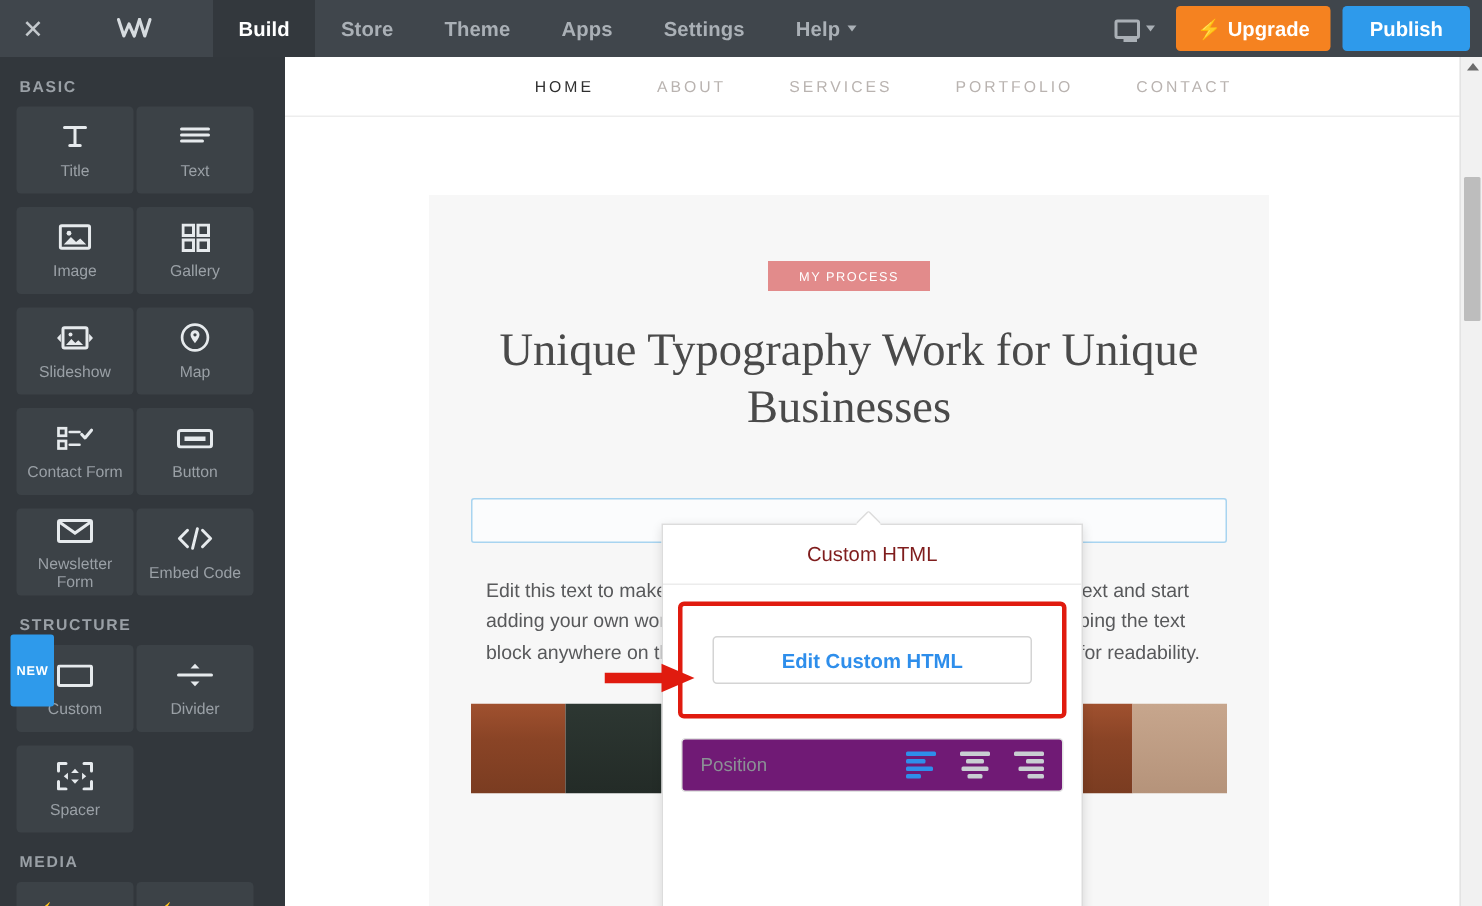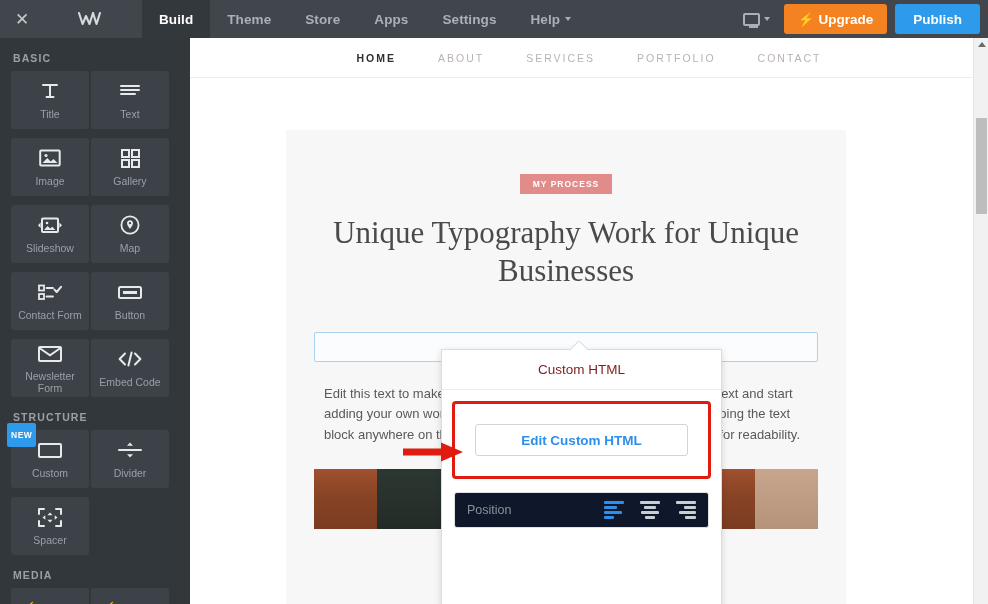--- a/index.html
+++ b/index.html
@@ -89,51 +89,51 @@
   }
   .tile .t-icon { height: 24px; display: flex; align-items: center; justify-content: center; color: #e6eaed; }
   .tile .t-label {
     color: #9aa0a6; font-size: 10.5px; margin-top: 5px; text-align: center; line-height: 1.15;
     max-width: 74px;
   }
   .tile .t-label.two { line-height: 1.1; }
   .badge-new {
     position: absolute; top: -7px; left: -4px;
     background: #2e9aeb; color: #fff; font-size: 8.5px; font-weight: bold;
-    letter-spacing: .5px; padding: 7px 4px; border-radius: 2px;
+    letter-spacing: .5px; padding: 19px 4px; border-radius: 2px;
   }
   .tile .lightning {
     position: absolute; left: 9px; top: 13px; color: #f5a623; font-size: 14px;
   }
 
   
   .canvas {
     position: absolute; top: 38px; left: 190px;
     width: 798px; height: 566px;
     background: #ffffff;
     overflow: hidden;
   }
   .site-nav {
     height: 40px; display: flex; align-items: center; justify-content: center;
     gap: 42px; border-bottom: 1px solid #ededed; background: #fff;
   }
   .site-nav .nav-link {
     font-size: 10.5px; letter-spacing: 2px; color: #b9b3b0; cursor: pointer;
   }
-  .site-nav .nav-link.active { color: #2f2f2f; font-weight: bold; text-align: center; }
+  .site-nav .nav-link.active { color: #2f2f2f; font-weight: normal; text-align: center; }
 
   .page-body { position: relative; background: #ffffff; height: 526px; }
   .page-inner {
     position: absolute; left: 96px; top: 52px; width: 560px;
     background: #f7f7f7; min-height: 480px;
   }
   .badge-process {
-    width: 92px; height: 20px; margin: 44px auto 0;
+    width: 108px; height: 20px; margin: 44px auto 0;
     background: #e28b8b; color: #fff;
-    font-size: 8.5px; font-weight: bold; letter-spacing: 1px;
+    font-size: 8.5px; font-weight: normal; letter-spacing: 1px;
     display: flex; align-items: center; justify-content: center;
   }
   .headline {
     font-family: "Liberation Serif", serif;
     font-size: 31px; color: #4a4a4a; text-align: center;
     line-height: 1.22; margin: 20px 28px 0; font-weight: normal;
   }
   .html-element {
     margin: 42px 28px 0;
     height: 30px;
@@ -199,21 +199,21 @@
     border: 1px solid #d4d4d4; border-radius: 3px;
     background: #fff; color: #2e8eeb;
     font-size: 13.5px; font-weight: bold;
     display: flex; align-items: center; justify-content: center;
     cursor: pointer;
   }
   .position-row {
     margin: 13px 12px 0;
     height: 36px; border: 1px solid #e2e2e2; border-radius: 3px;
     display: flex; align-items: center; padding: 0 12px;
-    background: #0f172a;
+    background: #701a75;
   }
   .position-label { font-size: 12.5px; color: #8b9095; }
   .align-group { margin-left: auto; display: flex; gap: 16px; }
   .align-ico { width: 20px; cursor: pointer; }
   .align-ico span { display: block; height: 2.5px; border-radius: 1px; margin-bottom: 2.5px; background: #c9ced2; }
   .align-ico.sel span { background: #2e8eeb; }
   .align-ico.left  span:nth-child(1){width:100%;} .align-ico.left  span:nth-child(2){width:64%;}
   .align-ico.left  span:nth-child(3){width:88%;} .align-ico.left  span:nth-child(4){width:52%; margin-bottom:0;}
   .align-ico.center span { margin-left:auto; margin-right:auto; }
   .align-ico.center span:nth-child(1){width:100%;} .align-ico.center span:nth-child(2){width:62%;}
@@ -262,24 +262,24 @@
       <svg width="26" height="18" viewBox="0 0 26 18" aria-hidden="true">
         <path d="M2 3 L5.6 14 L9 6 L12.5 14 L16 3" fill="none" stroke="#d6dbdf" stroke-width="2.1" stroke-linecap="round" stroke-linejoin="round"></path>
         <path d="M16 3 L19.5 14 L23 3" fill="none" stroke="#d6dbdf" stroke-width="2.1" stroke-linecap="round" stroke-linejoin="round"></path>
       </svg>
     </div>
     <div class="tb-nav">
       <div class="tb-item active">
           <span>Build</span>
         </div>
       <div class="tb-item">
+          <span>Store</span>
+        </div>
+      <div class="tb-item">
           <span>Theme</span>
-        </div>
-      <div class="tb-item">
-          <span>Store</span>
         </div>
       <div class="tb-item">
           <span>Apps</span>
         </div>
       <div class="tb-item">
           <span>Settings</span>
         </div>
       <div class="tb-item">
         <span>Help</span>
         <span class="caret" style="margin-left:5px;"></span>

